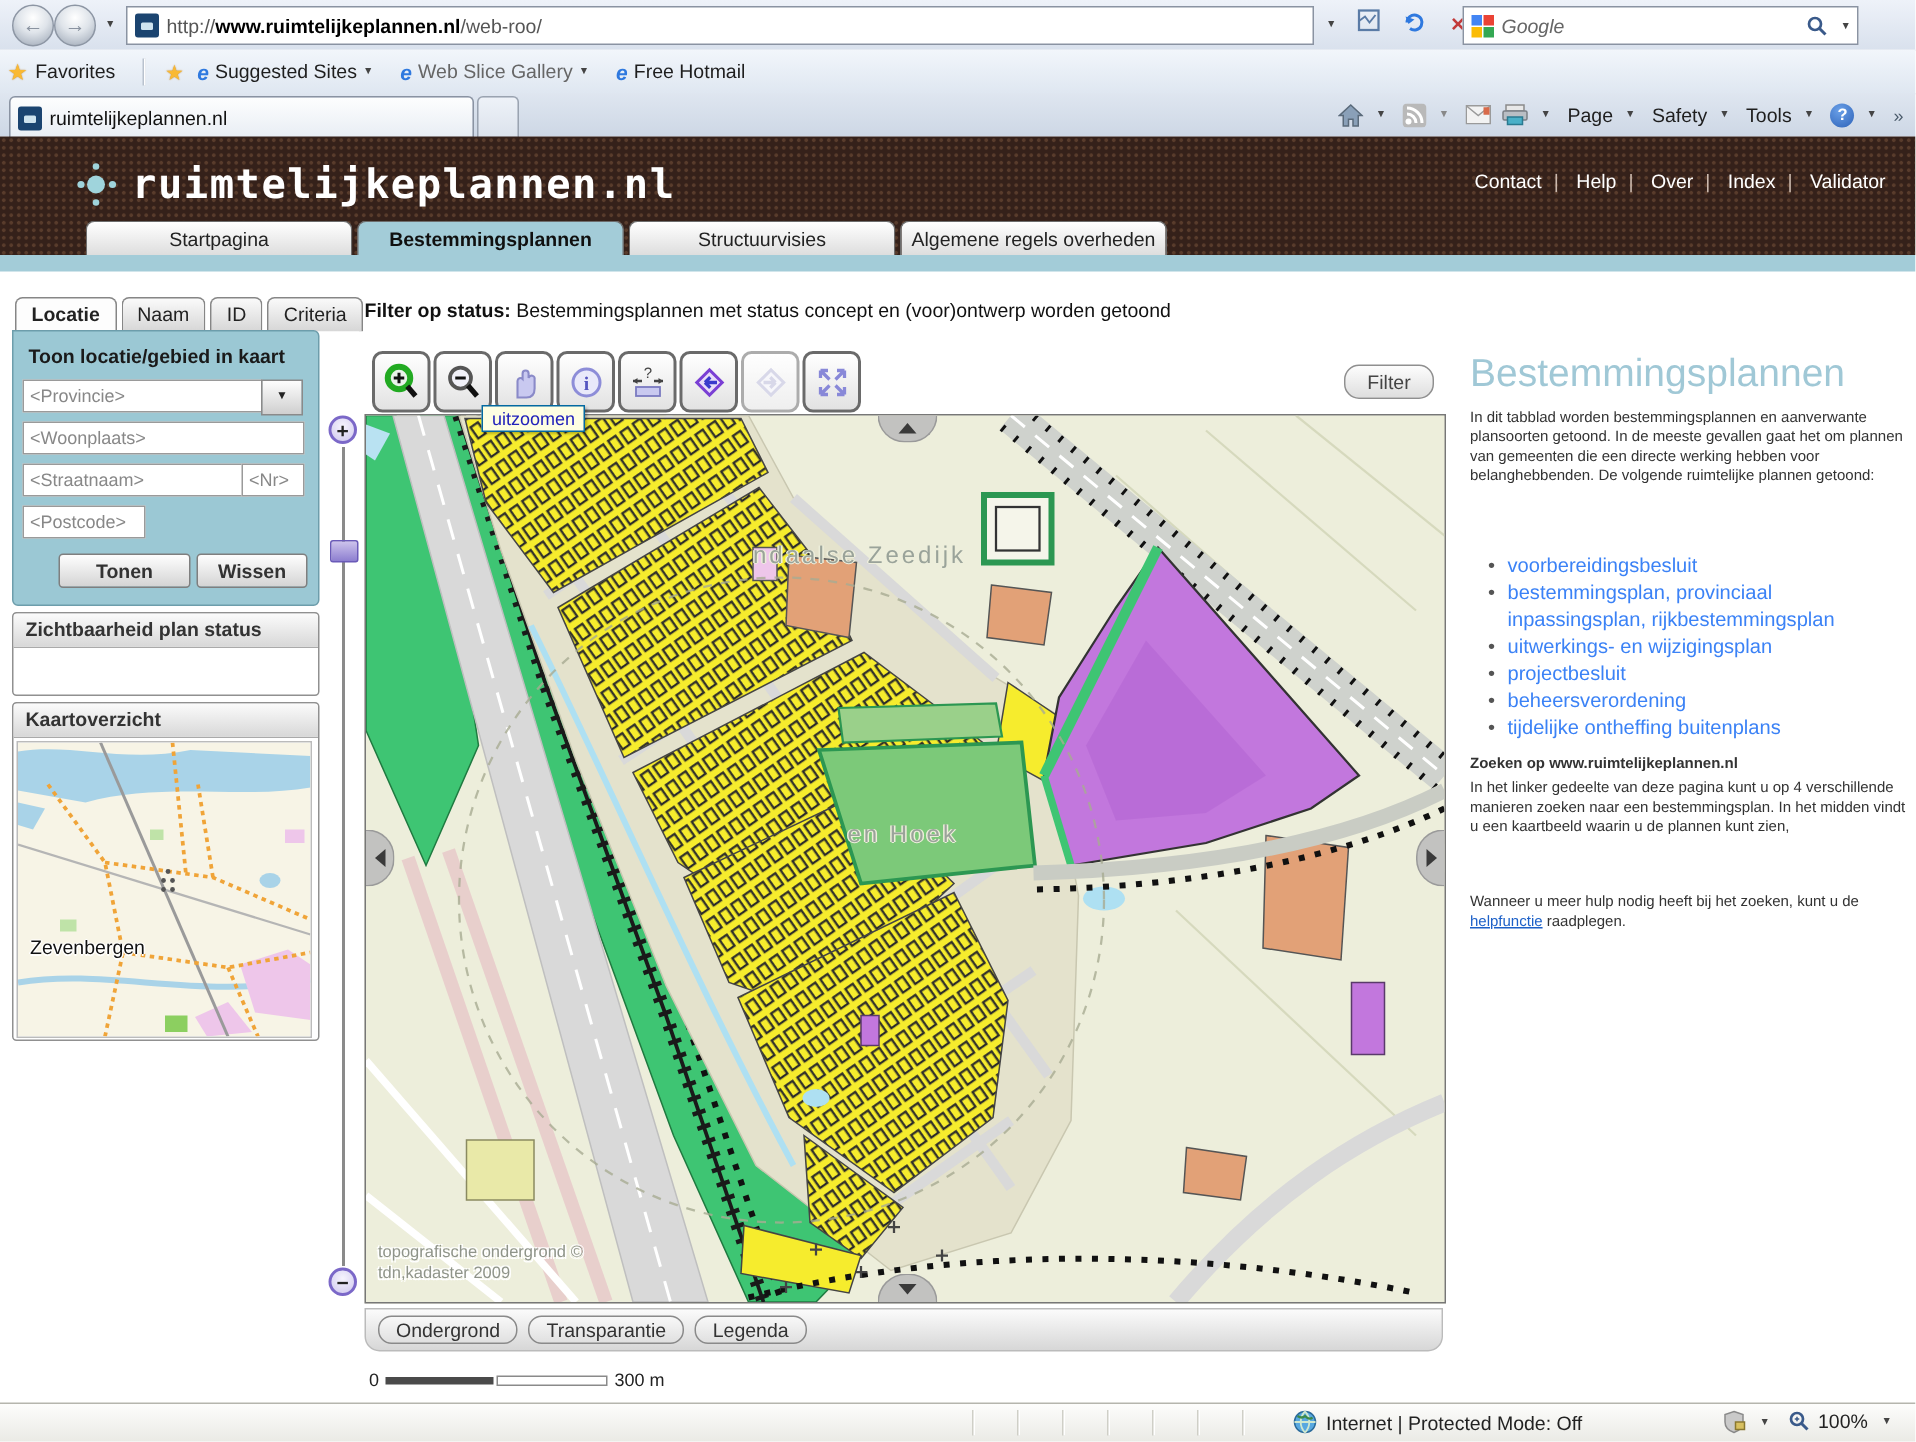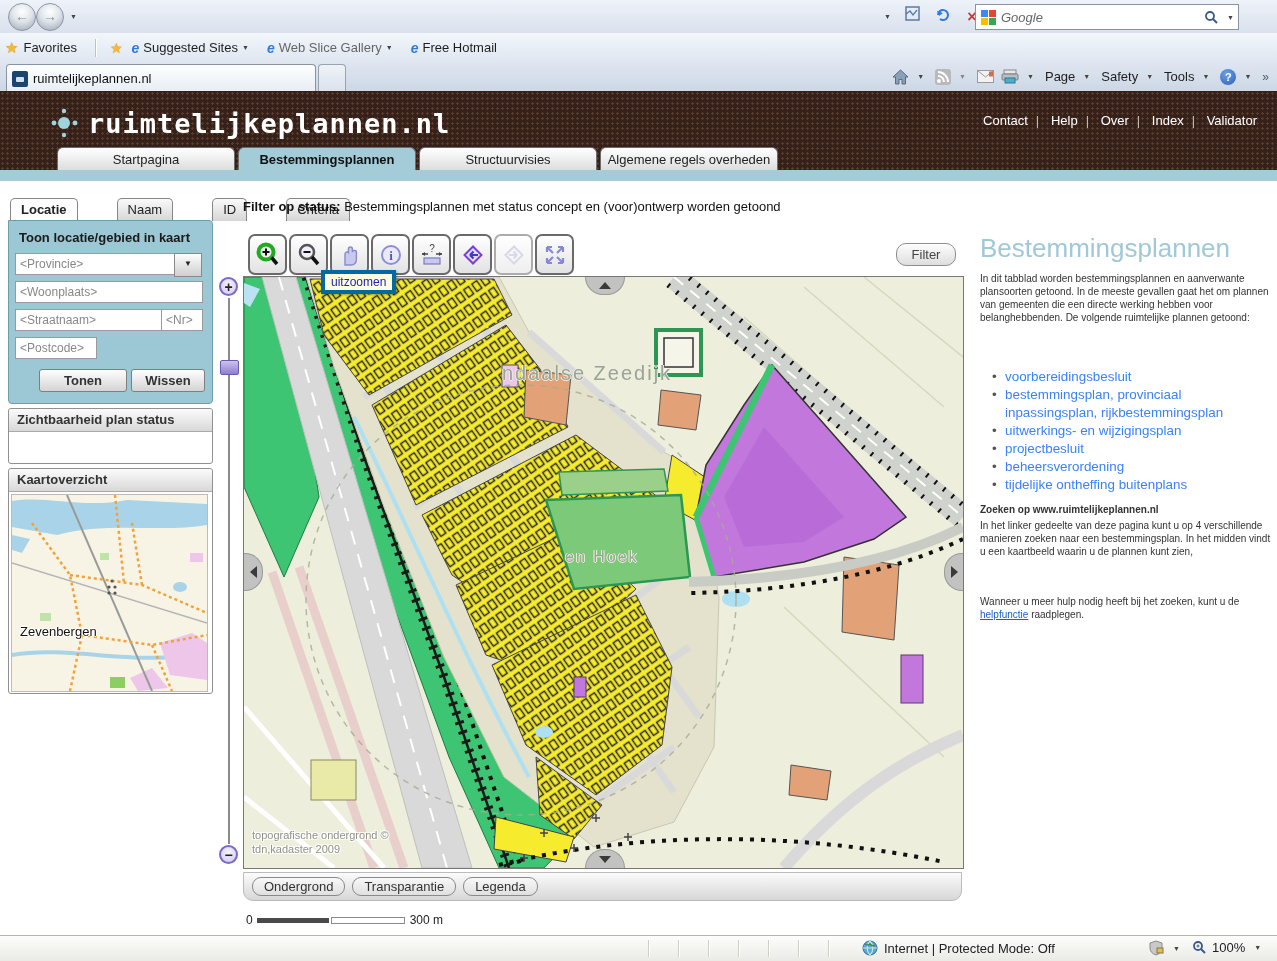--- a/index.html
+++ b/index.html
@@ -47,21 +47,21 @@
   #nav-tabs{position:absolute;left:57px;top:56px;height:23px;display:flex;gap:3px;}
   .nav-tab{width:176px;height:23px;line-height:23px;text-align:center;font-size:13px;color:#222;
     background:linear-gradient(#ffffff,#dcdcdc);border:1px solid #6d6d6d;border-bottom:none;border-radius:6px 6px 0 0;}
   .nav-tab.active{background:#a3ccd8;font-weight:bold;color:#101010;}
   #teal-strip{left:0;top:170px;width:1277px;height:11px;background:#a3ccd8;}
 
   
   .side-tab{height:22px;line-height:22px;padding:0 10px;font-size:13px;color:#222;background:linear-gradient(#fafafa,#d6d6d6);
     border:1px solid #868686;border-bottom:none;border-radius:5px 5px 0 0;margin-right:3px;}
   .side-tab.active{background:#fdfdfd;font-weight:bold;}
-  #sb-tabs{left:10px;top:198px;display:flex;gap:36px;}
+  #sb-tabs{left:10px;top:198px;display:flex;}
   #loc-panel{left:8px;top:220px;width:203px;height:182px;background:#9bc8d4;border:1px solid #6d9dab;border-radius:0 4px 4px 4px;}
   #loc-title{position:absolute;left:10px;top:9px;font-size:13px;font-weight:bold;color:#1a1a1a;}
   .fld{position:absolute;height:20px;border:1px solid #9a9a9a;background:#fff;font-size:12px;color:#4c1d95;padding:0 4px;font-family:"Liberation Sans",sans-serif;}
   .fld::placeholder{color:#888;opacity:1;}
   #prov-btn{position:absolute;left:165px;top:32px;width:26px;height:22px;background:linear-gradient(#fdfdfd,#cfcfcf);border:1px solid #8a8a8a;text-align:center;line-height:20px;font-size:8px;color:#222;}
   .gbtn{position:absolute;height:23px;background:linear-gradient(#fefefe,#d4d4d4);border:1px solid #7f7f7f;border-radius:3px;
     font-size:13px;font-weight:bold;color:#333;text-align:center;font-family:"Liberation Sans",sans-serif;}
   .panel{position:absolute;left:8px;width:203px;background:#fff;border:1px solid #909090;border-radius:3px;}
   .panel-hdr{height:22px;line-height:22px;padding-left:8px;font-size:13px;font-weight:bold;color:#333;
     background:linear-gradient(#fbfbfb,#d8d8d8);border-bottom:1px solid #aaa;border-radius:3px 3px 0 0;}
@@ -84,23 +84,23 @@
   #filter-line{left:243px;top:199px;font-size:13px;color:#111;}
   #toolbar{left:248px;top:234px;display:flex;gap:2px;}
   .tool-btn{width:35px;height:37px;border:2px solid #6a6a6a;border-radius:7px;background:linear-gradient(#ffffff,#e2e2e2);
     display:flex;align-items:center;justify-content:center;}
   .tool-btn.disabled{opacity:.55;}
   #filter-btn{left:896px;top:243px;width:58px;height:21px;border:1px solid #8f8f8f;border-radius:10px;
     background:linear-gradient(#fdfdfd,#dedede);font-size:13px;color:#444;text-align:center;line-height:21px;}
   #map-wrap{left:243px;top:276px;width:719px;height:591px;border:1px solid #777;overflow:hidden;background:#edeedb;}
   .pan{position:absolute;background:rgba(190,190,190,.92);border:1px solid #9a9a9a;display:flex;align-items:center;justify-content:center;}
   .tri{width:0;height:0;}
-  #map-tooltip{left:321px;top:270px;height:16px;line-height:16px;padding:0 6px;background:#fefee2;border:4px solid #0369a1;
+  #map-tooltip{left:321px;top:270px;height:16px;line-height:16px;padding:0 6px;background:#fefee2;border:1px solid #0369a1;
     font-size:12px;color:#2222bb;box-shadow:1px 1px 2px rgba(0,0,0,.3);}
-  .map-label{position:absolute;color:#9aa39a;font-size:20px;letter-spacing:2px;
+  .map-label{position:absolute;color:#9aa39a;font-size:16px;letter-spacing:2px;
     text-shadow:1px 0 0 #edeedb,-1px 0 0 #edeedb,0 1px 0 #edeedb;}
   #attribution{left:252px;top:828px;font-size:11px;color:#8f948a;line-height:14px;
     text-shadow:1px 1px 0 #fff,-1px -1px 0 #fff,1px -1px 0 #fff,-1px 1px 0 #fff;}
   #bottom-bar{left:243px;top:872px;width:719px;height:29px;background:linear-gradient(#fbfbfb,#d7d7d7);
     border:1px solid #bbb;border-radius:0 0 10px 10px;display:flex;align-items:center;padding-left:8px;box-sizing:border-box;gap:7px;}
   .pill-btn{height:19px;line-height:18px;padding:0 11px;border:1px solid #8a8a8a;border-radius:9px;
     background:linear-gradient(#f8f8f8,#e0e0e0);font-size:13px;color:#333;}
   #scale{left:246px;top:913px;display:flex;align-items:center;font-size:12px;color:#222;}
   #scale-dark{width:72px;height:5px;background:#4a4a4a;margin:0 2px 0 4px;}
   #scale-light{width:72px;height:5px;background:#fff;border:1px solid #8a8a8a;margin-right:5px;}
@@ -124,20 +124,24 @@
 </style>
 </head>
 <body>
 
 <div id="screen">
 
   <div class="abs" id="chrome-top">
     <div class="navball" style="left:8px;">←</div>
     <div class="navball" style="left:36px;">→</div>
     <span class="abs caret" style="left:66px;top:13px;">▼</span>
+    <div id="addr-bar" class="abs">
+      <span class="favicon"></span>
+      <span id="addr-text"><span>http://</span><b>www.ruimtelijkeplannen.nl</b><span>/web-roo/</span></span>
+    </div>
     <span class="abs caret" style="left:880px;top:13px;">▼</span>
     <div class="chrome-btn" style="left:898px;width:26px;">
       <svg width="17" height="17">
           <rect x="2" y="2" width="13" height="13" fill="none" stroke="#5a7ba6" stroke-width="1.5"></rect>
           <path d="M2 9 l4 -3 3 4 4 -5" fill="none" stroke="#5a7ba6" stroke-width="1.3"></path>
         </svg>
     </div>
     <div class="chrome-btn" style="left:928px;width:28px;">
       <svg width="18" height="18">
           <path d="M4 10 a5 5 0 1 1 2 4" fill="none" stroke="#2f79df" stroke-width="2"></path>

